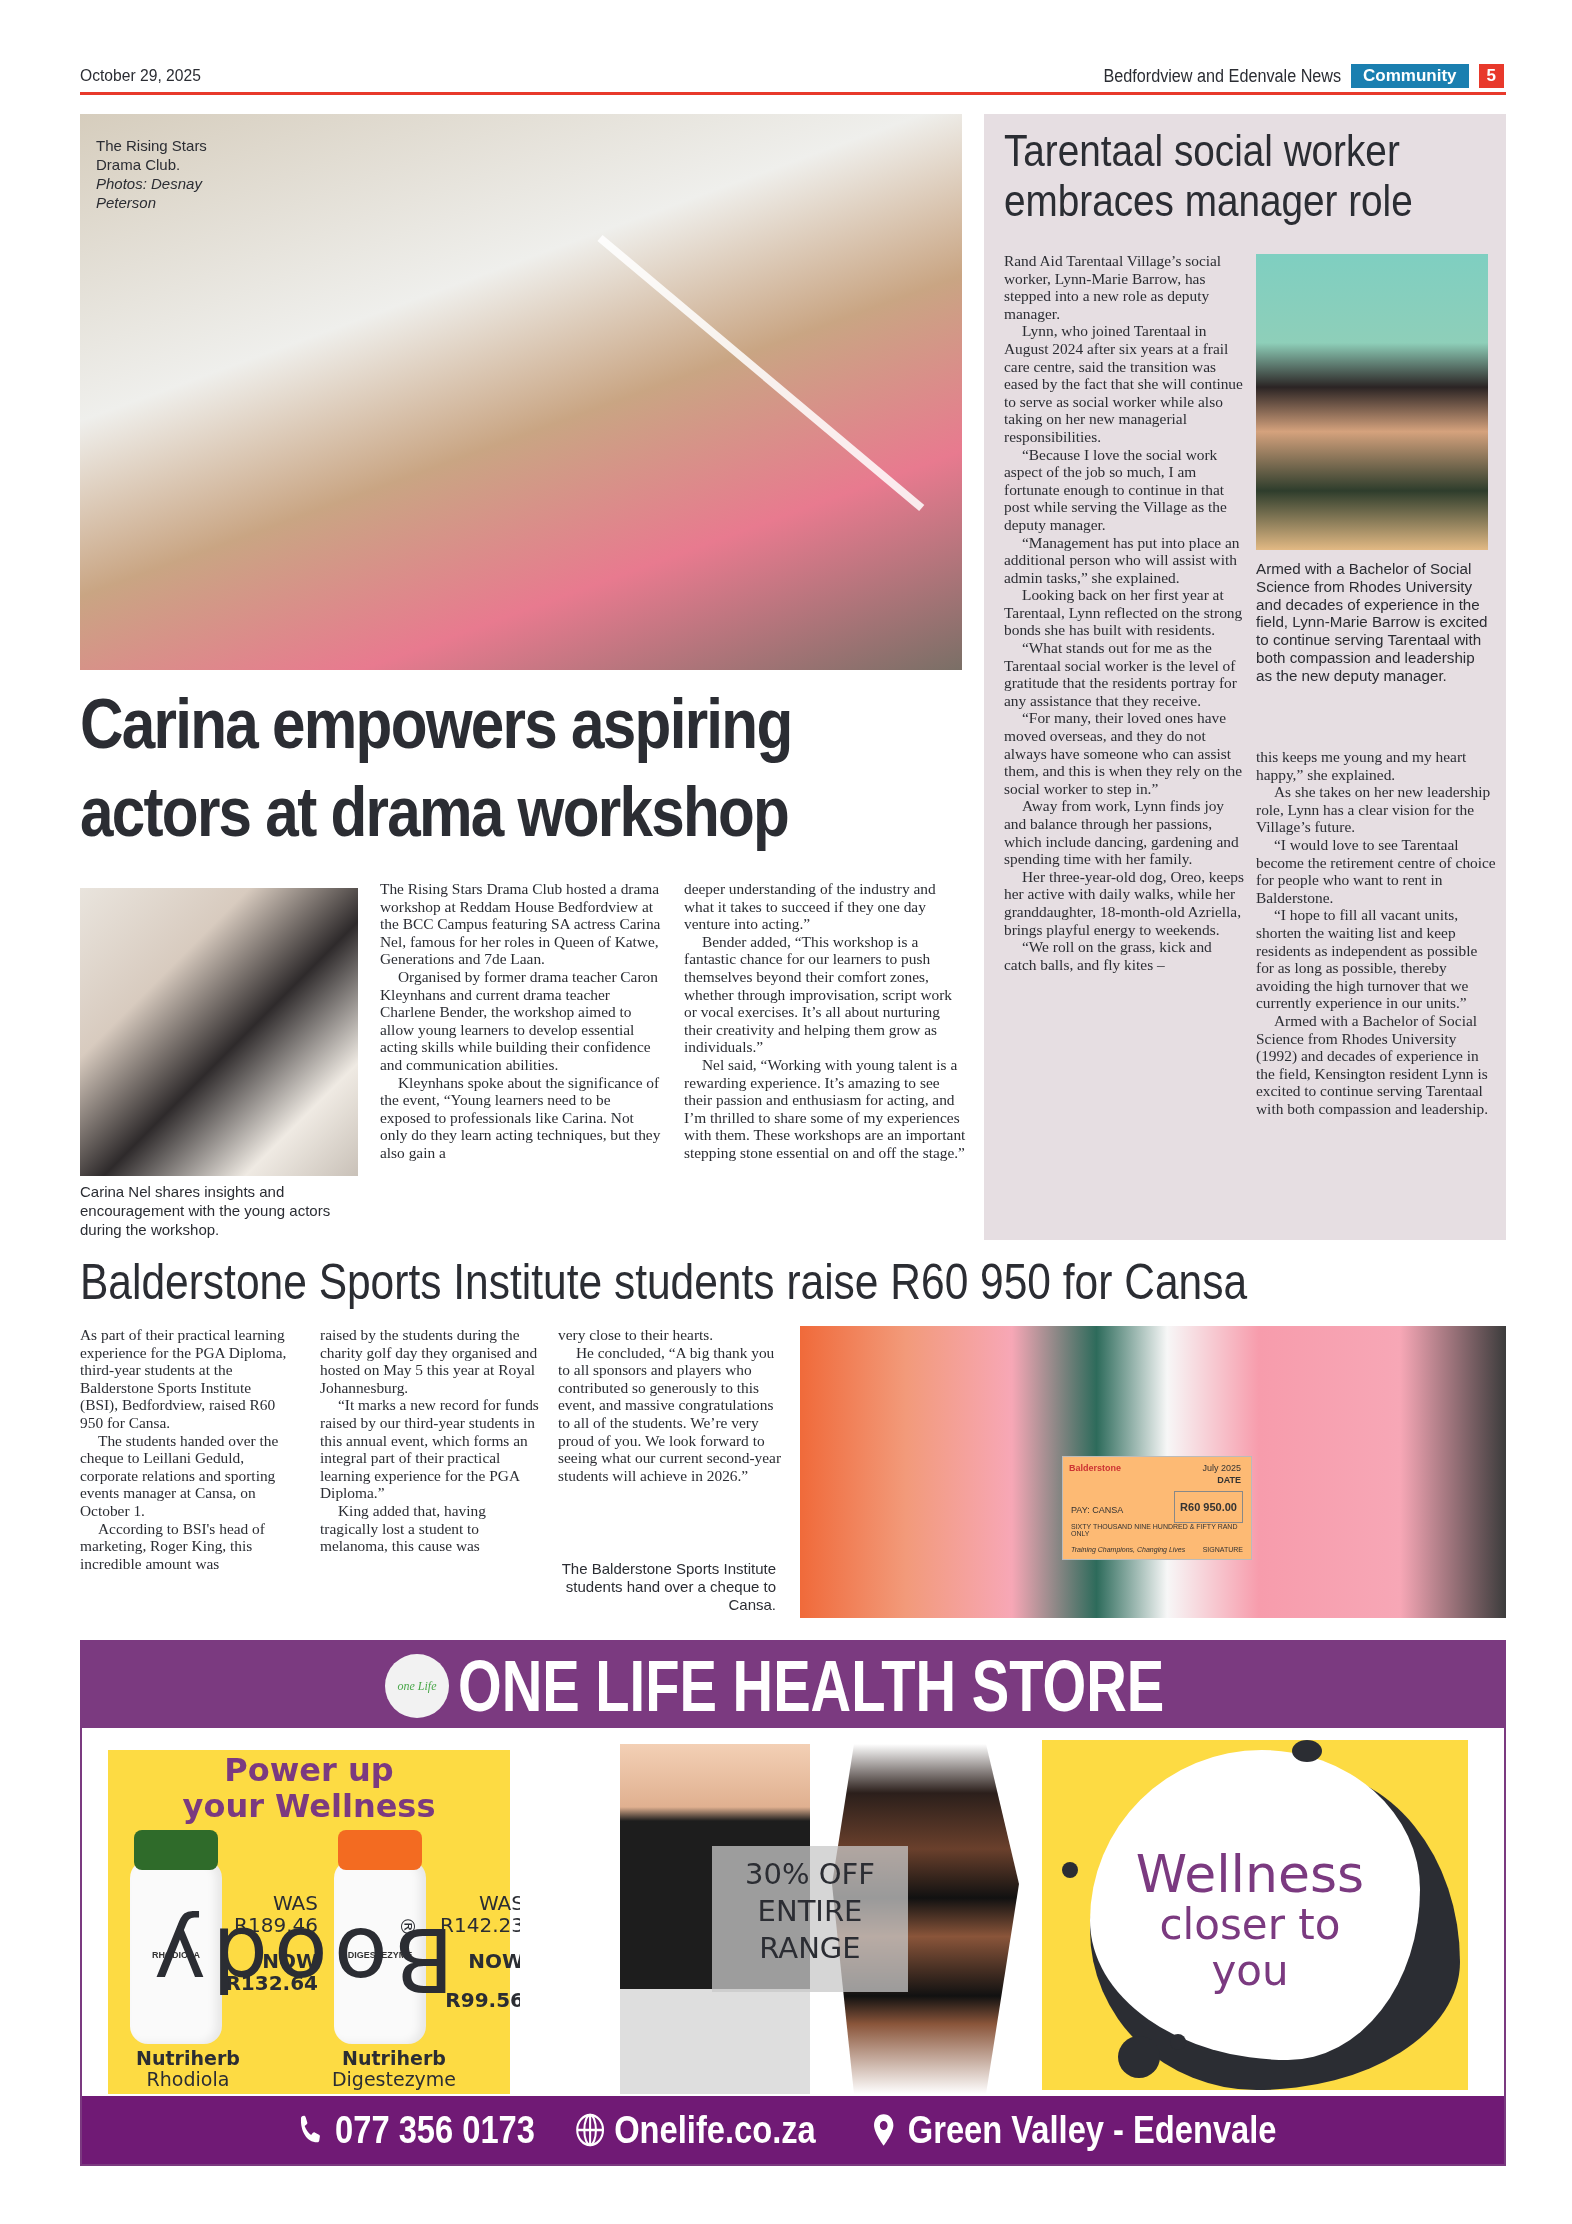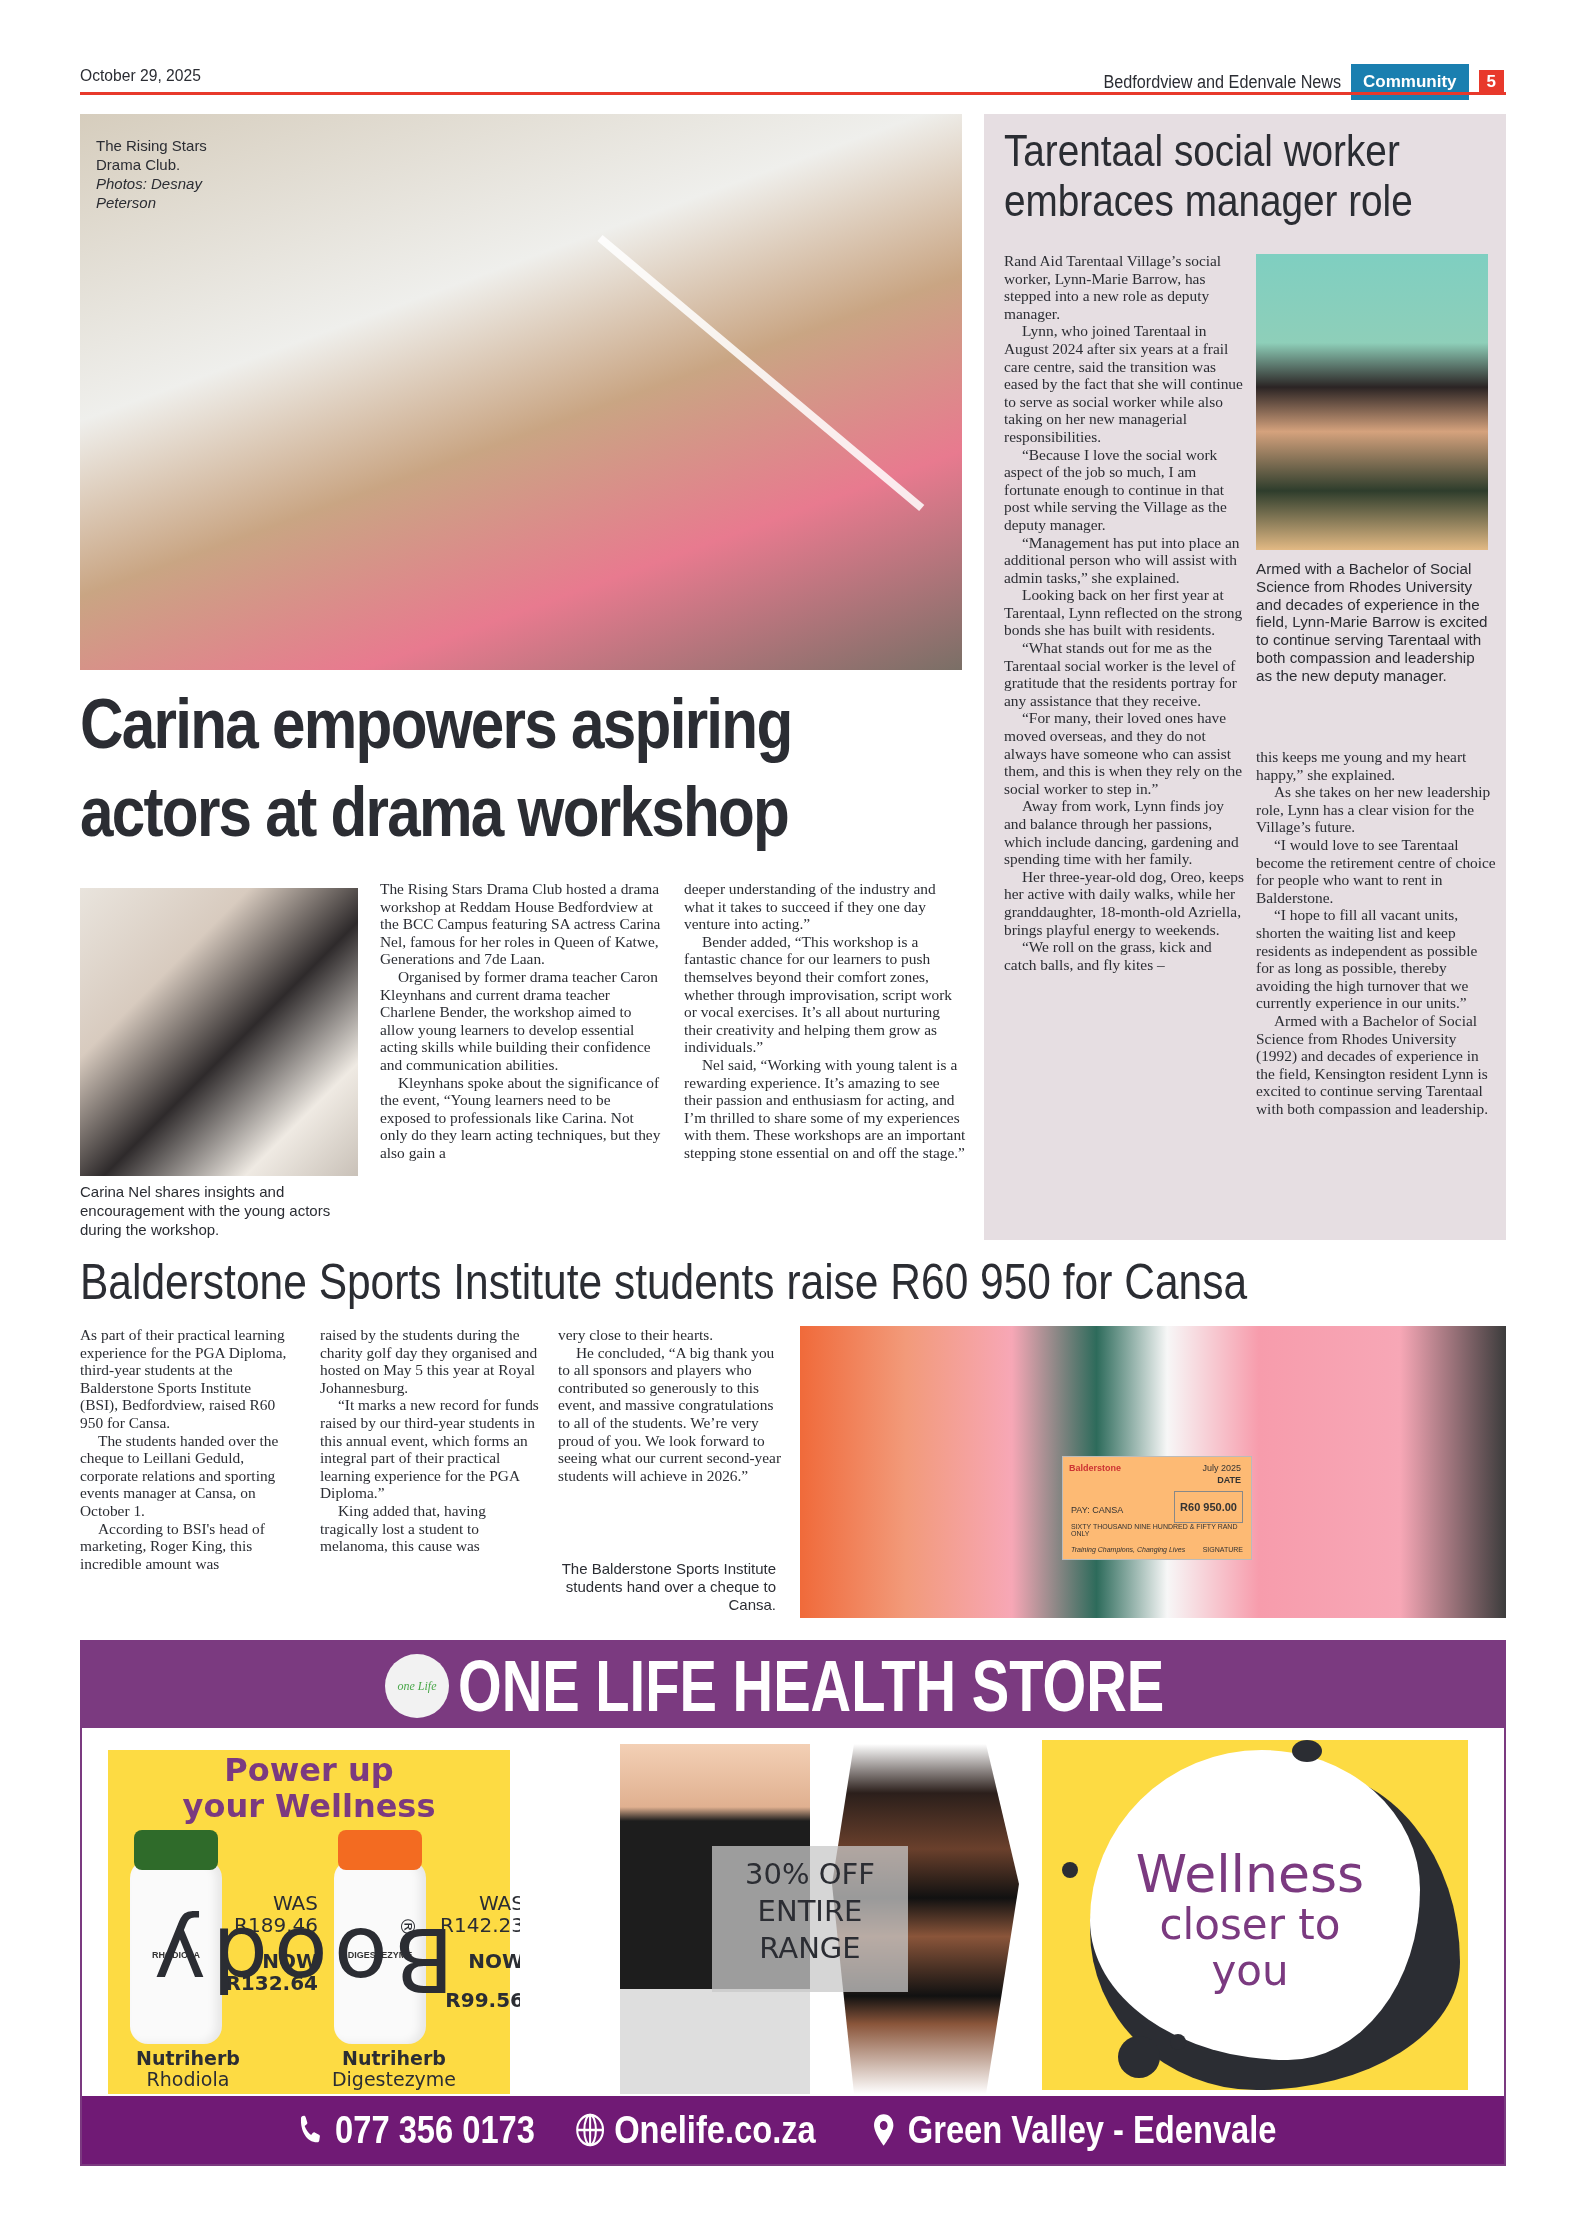--- a/index.html
+++ b/index.html
@@ -5,21 +5,21 @@
   *{box-sizing:border-box;margin:0;padding:0}
   html,body{width:1572px;height:2224px;background:#fff;overflow:hidden}
   body{position:relative;font-family:"Liberation Serif",serif;color:#2b2d33}
   .abs{position:absolute}
   .sans{font-family:"Liberation Sans",sans-serif}
 
   
   .hdr-date{left:80px;top:66px;font-size:17px;transform:scaleX(.92);transform-origin:left}
   .hdr-right{right:68px;top:64px;display:flex;align-items:center;gap:10px}
   .hdr-pub{font-size:18px;transform:scaleX(.9);transform-origin:right}
-  .hdr-sec{background:#1a7fb0;color:#fff;font-size:17px;font-weight:bold;padding:8px 12px}
+  .hdr-sec{background:#1a7fb0;color:#fff;font-size:17px;font-weight:bold;padding:2px 12px}
   .hdr-pg{background:#e8392b;color:#fff;font-size:17px;font-weight:bold;padding:2px 8px}
   .hdr-rule{left:80px;top:92px;width:1426px;height:3px;background:#e8392b}
 
   
   .photo{overflow:hidden}
   .ph-stairs{left:80px;top:114px;width:882px;height:556px;background:linear-gradient(160deg,#d6cdbd 0%,#efefec 35%,#c9a583 55%,#e87a8f 75%,#7a6f66 100%)}
   .ph-stairs .rail{position:absolute;left:520px;top:120px;width:420px;height:8px;background:#fff;transform:rotate(40deg);transform-origin:left;opacity:.85}
   .ph-cap{left:96px;top:136px;font-size:15px;line-height:19px;color:#2b2d33}
   .ph-cap i{font-style:italic}
 

